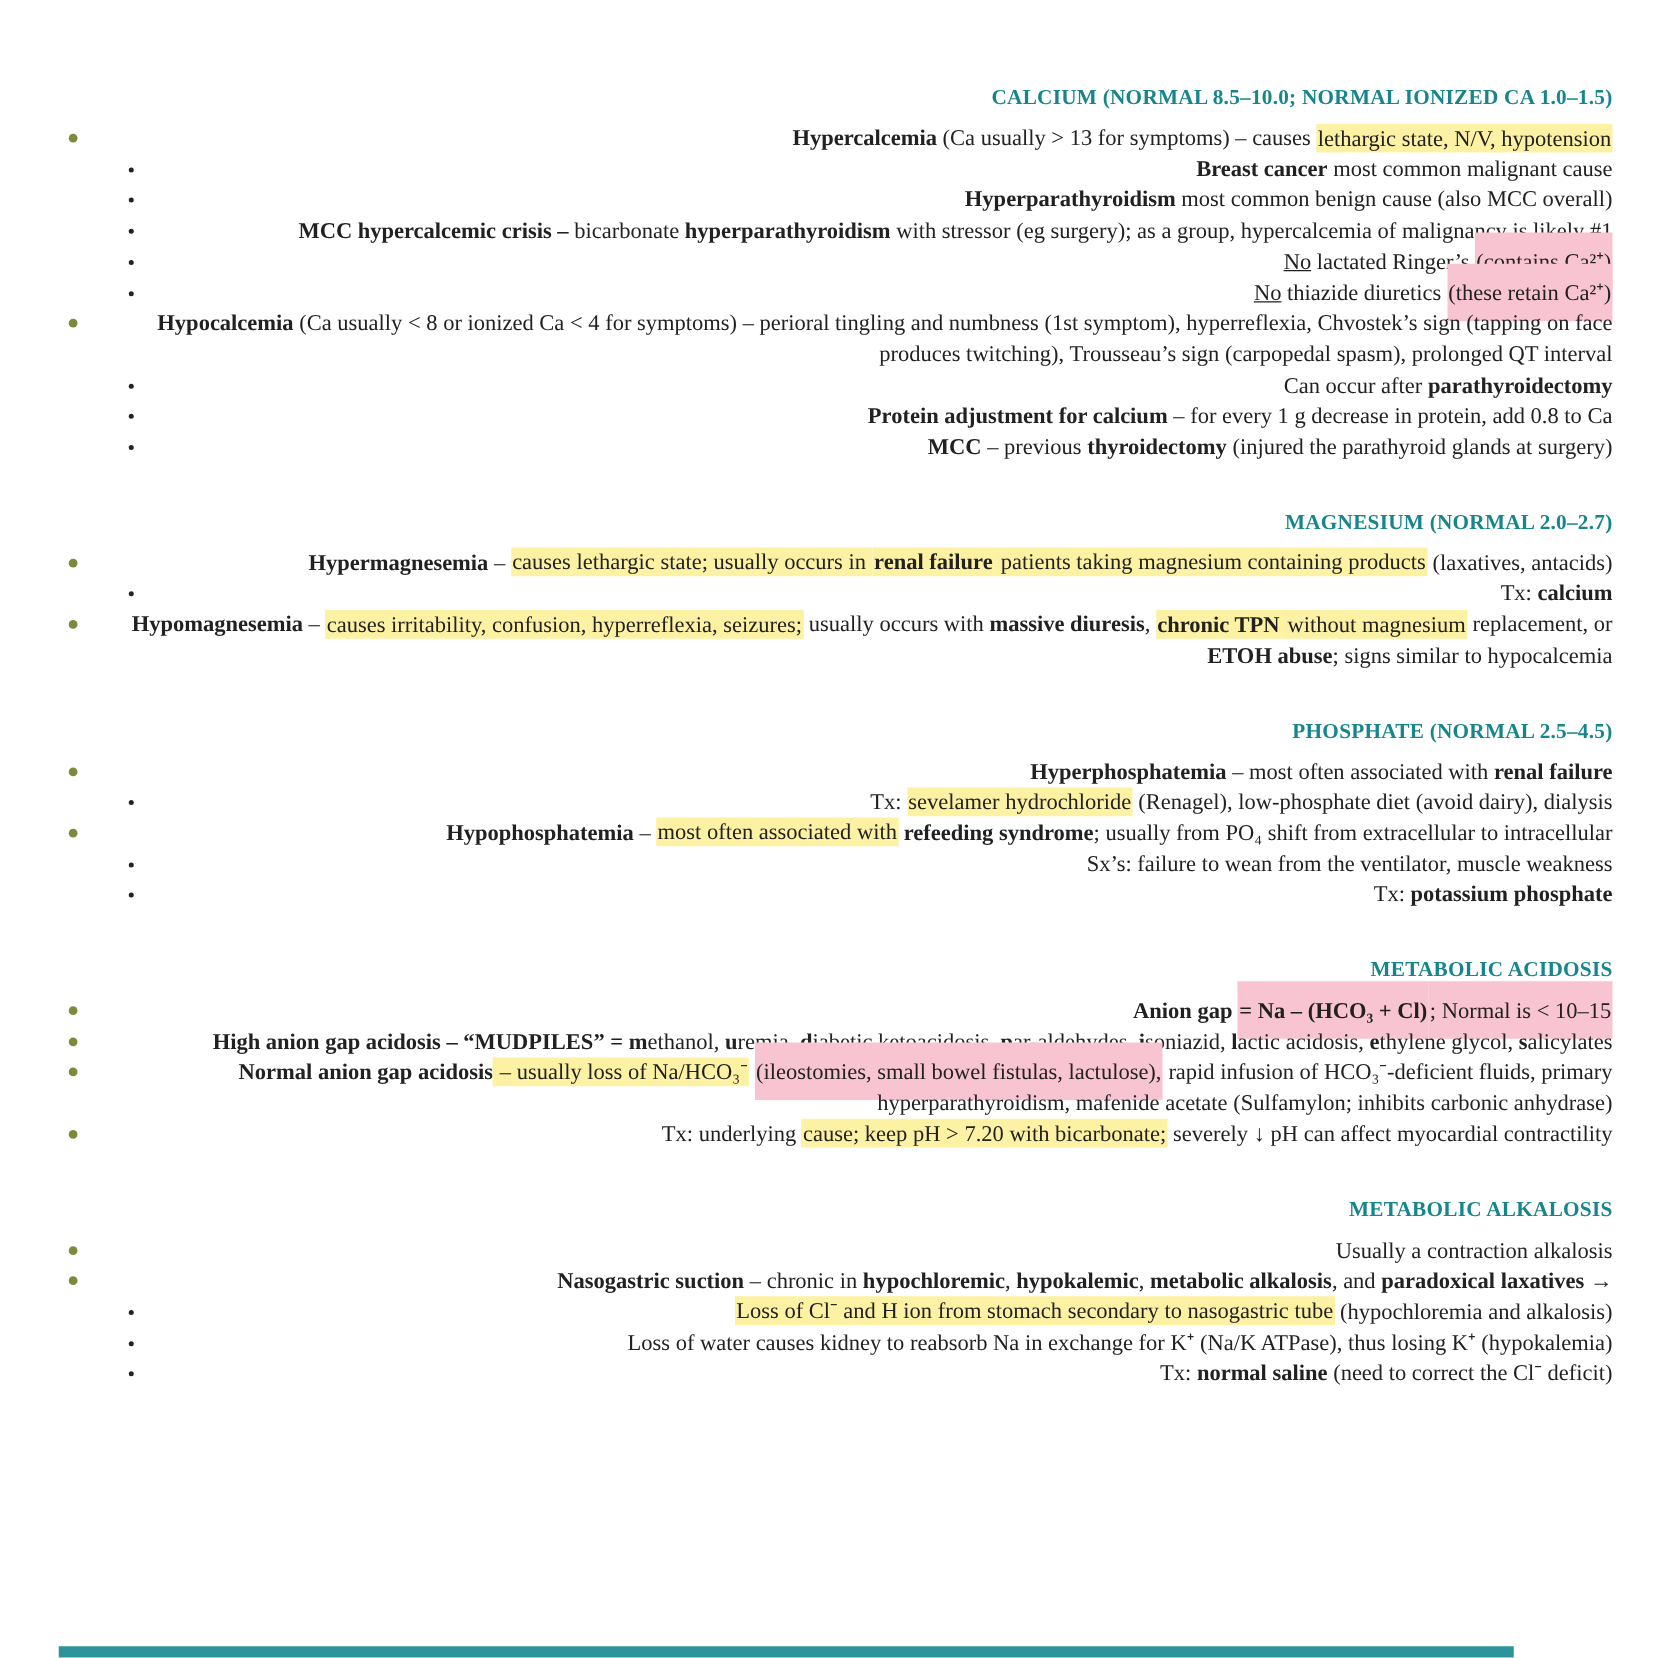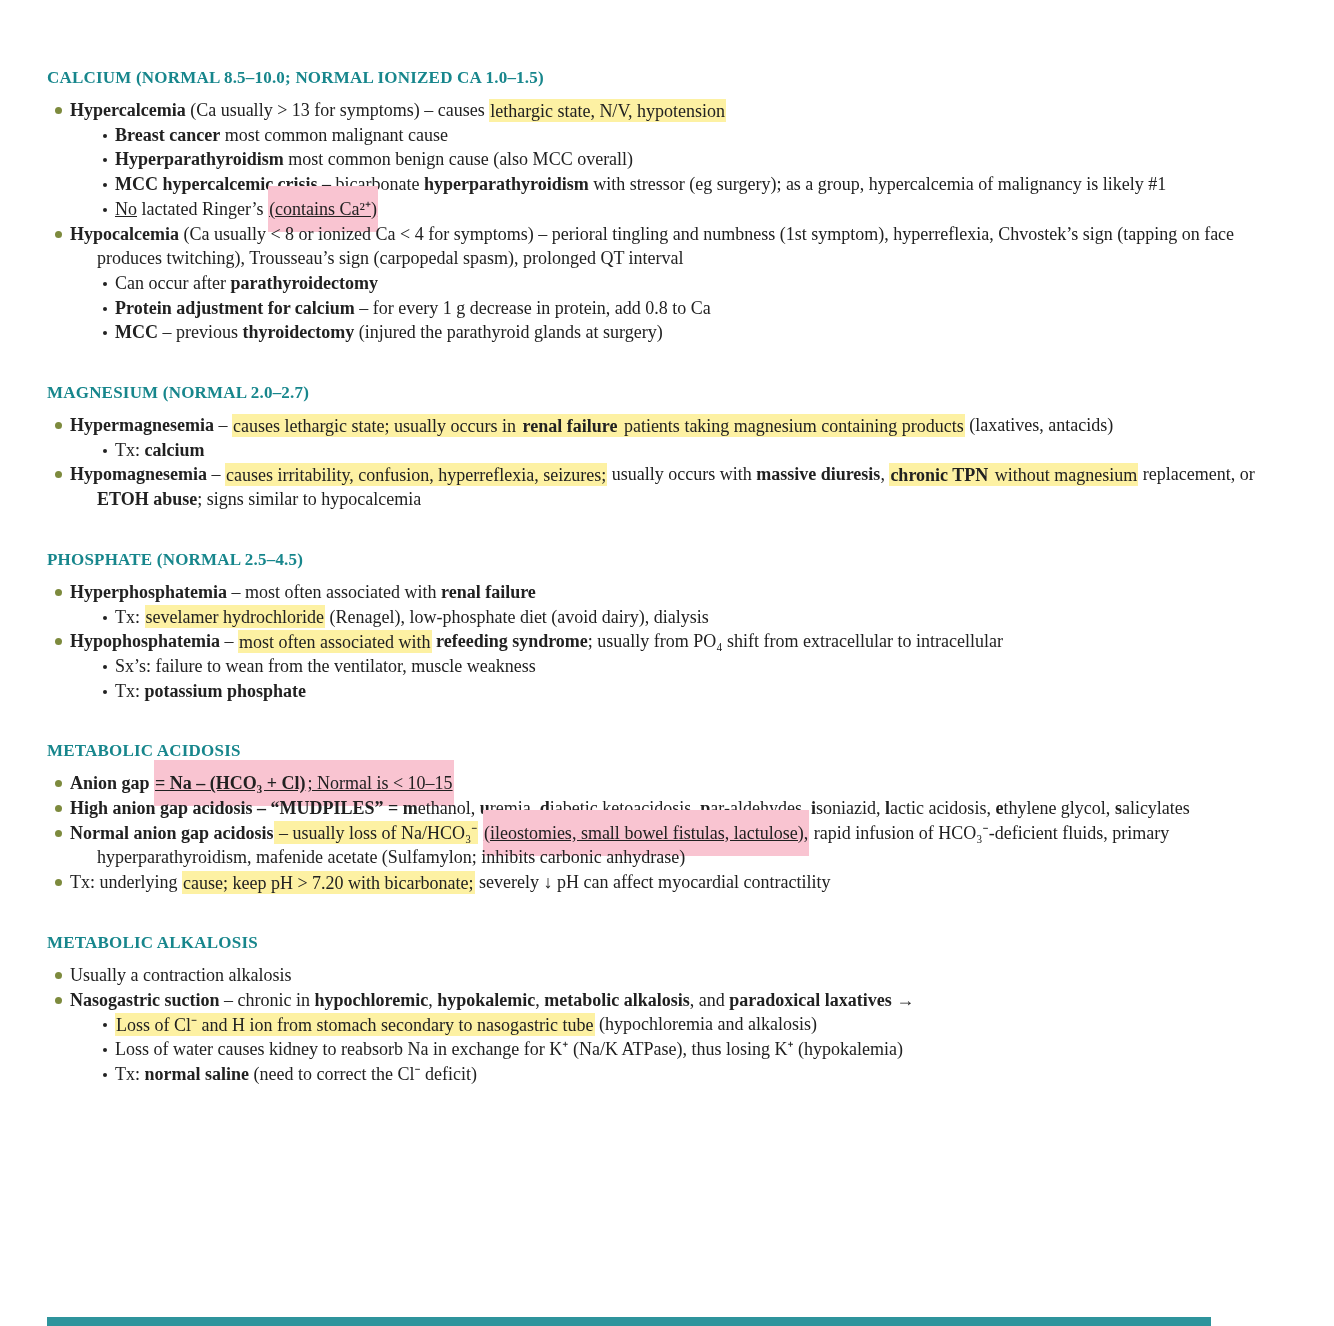--- a/index.html
+++ b/index.html
@@ -12,54 +12,57 @@
     overflow:hidden;
   }
   .doc { position:absolute; left:47px; top:68px; width:1243px; }
   .section { margin:0 0 38px 0; }
   .section-title {
     margin:0 0 10px 0;
     font-size:17px;
     font-weight:bold;
     color:var(--teal,#17868c);
     letter-spacing:0.2px;
+    text-align:right;
   }
   .item {
     position:relative;
     padding-left:50px;
     text-indent:-27px;
     font-size:18px;
     line-height:24.7px;
+    text-align:right;
   }
   .item.lvl2 { padding-left:95px; }
   .dot { position:absolute; border-radius:50%; text-indent:0; }
   .d1 { width:7px; height:7px; background:var(--bullet,#7d8a3d); left:8px; top:9px; }
   .d2 { width:4px; height:4px; background:#222222; left:56px; top:11px; }
   .b { font-weight:bold; }
   .u { text-decoration:underline; }
   .hl-y { background:var(--hly,#fdf1a3); padding:1.5px 1px; -webkit-box-decoration-break:clone; box-decoration-break:clone; }
-  .hl-p { background:var(--hlp,#f9c4d1); padding:13px 1px; -webkit-box-decoration-break:clone; box-decoration-break:clone;text-decoration:underline; }
+  .hl-p { background:var(--hlp,#f9c4d1); padding:13px 1px; -webkit-box-decoration-break:clone; box-decoration-break:clone; }
   .bottom-bar {
     position:absolute;
     left:47px; top:1317px;
     width:1164px; height:9px;
     background:var(--bar,#2e949c);
   }
 </style>
 </head>
 <body style="--teal: #17868c; --body: #212121; --bullet: #7d8a3d; --hly: #fdf1a3; --hlp: #f9c4d1; --bar: #2e949c; background: rgb(255, 255, 255);">
 
 <main class="doc">
     <section class="section">
       <h2 class="section-title">CALCIUM (NORMAL 8.5–10.0; NORMAL IONIZED CA 1.0–1.5)</h2>
       <div class="item lvl1"><span class="dot d1"></span><span class="b">Hypercalcemia</span><span> (Ca usually &gt; 13 for symptoms) – causes </span><span class="hl-y">lethargic state, N/V, hypotension</span></div>
       <div class="item lvl2"><span class="dot d2"></span><span class="b">Breast cancer</span><span> most common malignant cause</span></div>
       <div class="item lvl2"><span class="dot d2"></span><span class="b">Hyperparathyroidism</span><span> most common benign cause (also MCC overall)</span></div>
       <div class="item lvl2"><span class="dot d2"></span><span class="b">MCC hypercalcemic crisis –</span><span> bicarbonate </span><span class="b">hyperparathyroidism</span><span> with stressor (eg surgery); as a group, hypercalcemia of malignancy is likely #1</span></div>
       <div class="item lvl2"><span class="dot d2"></span><span class="u">No</span><span> lactated Ringer’s </span><span class="hl-p">(contains Ca²⁺)</span></div>
+      <div class="item lvl2"><span class="dot d2"></span><span class="u">No</span><span> thiazide diuretics </span><span class="hl-p">(these retain Ca²⁺)</span></div>
       <div class="item lvl1"><span class="dot d1"></span><span class="b">Hypocalcemia</span><span> (Ca usually &lt; 8 or ionized Ca &lt; 4 for symptoms) – perioral tingling and numbness (1st symptom), hyperreflexia, Chvostek’s sign (tapping on face produces twitching), Trousseau’s sign (carpopedal spasm), prolonged QT interval</span></div>
       <div class="item lvl2"><span class="dot d2"></span><span>Can occur after </span><span class="b">parathyroidectomy</span></div>
       <div class="item lvl2"><span class="dot d2"></span><span class="b">Protein adjustment for calcium</span><span> – for every 1 g decrease in protein, add 0.8 to Ca</span></div>
       <div class="item lvl2"><span class="dot d2"></span><span class="b">MCC</span><span> – previous </span><span class="b">thyroidectomy</span><span> (injured the parathyroid glands at surgery)</span></div>
     </section>
     <section class="section">
       <h2 class="section-title">MAGNESIUM (NORMAL 2.0–2.7)</h2>
       <div class="item lvl1"><span class="dot d1"></span><span class="b">Hypermagnesemia</span><span> – </span><span class="hl-y">causes lethargic state; usually occurs in </span><span class="b hl-y">renal failure</span><span class="hl-y"> patients taking magnesium containing products</span><span> (laxatives, antacids)</span></div>
       <div class="item lvl2"><span class="dot d2"></span><span>Tx: </span><span class="b">calcium</span></div>
       <div class="item lvl1"><span class="dot d1"></span><span class="b">Hypomagnesemia</span><span> – </span><span class="hl-y">causes irritability, confusion, hyperreflexia, seizures;</span><span> usually occurs with </span><span class="b">massive diuresis</span><span>, </span><span class="b hl-y">chronic TPN</span><span class="hl-y"> without magnesium</span><span> replacement, or </span><span class="b">ETOH abuse</span><span>; signs similar to hypocalcemia</span></div>

